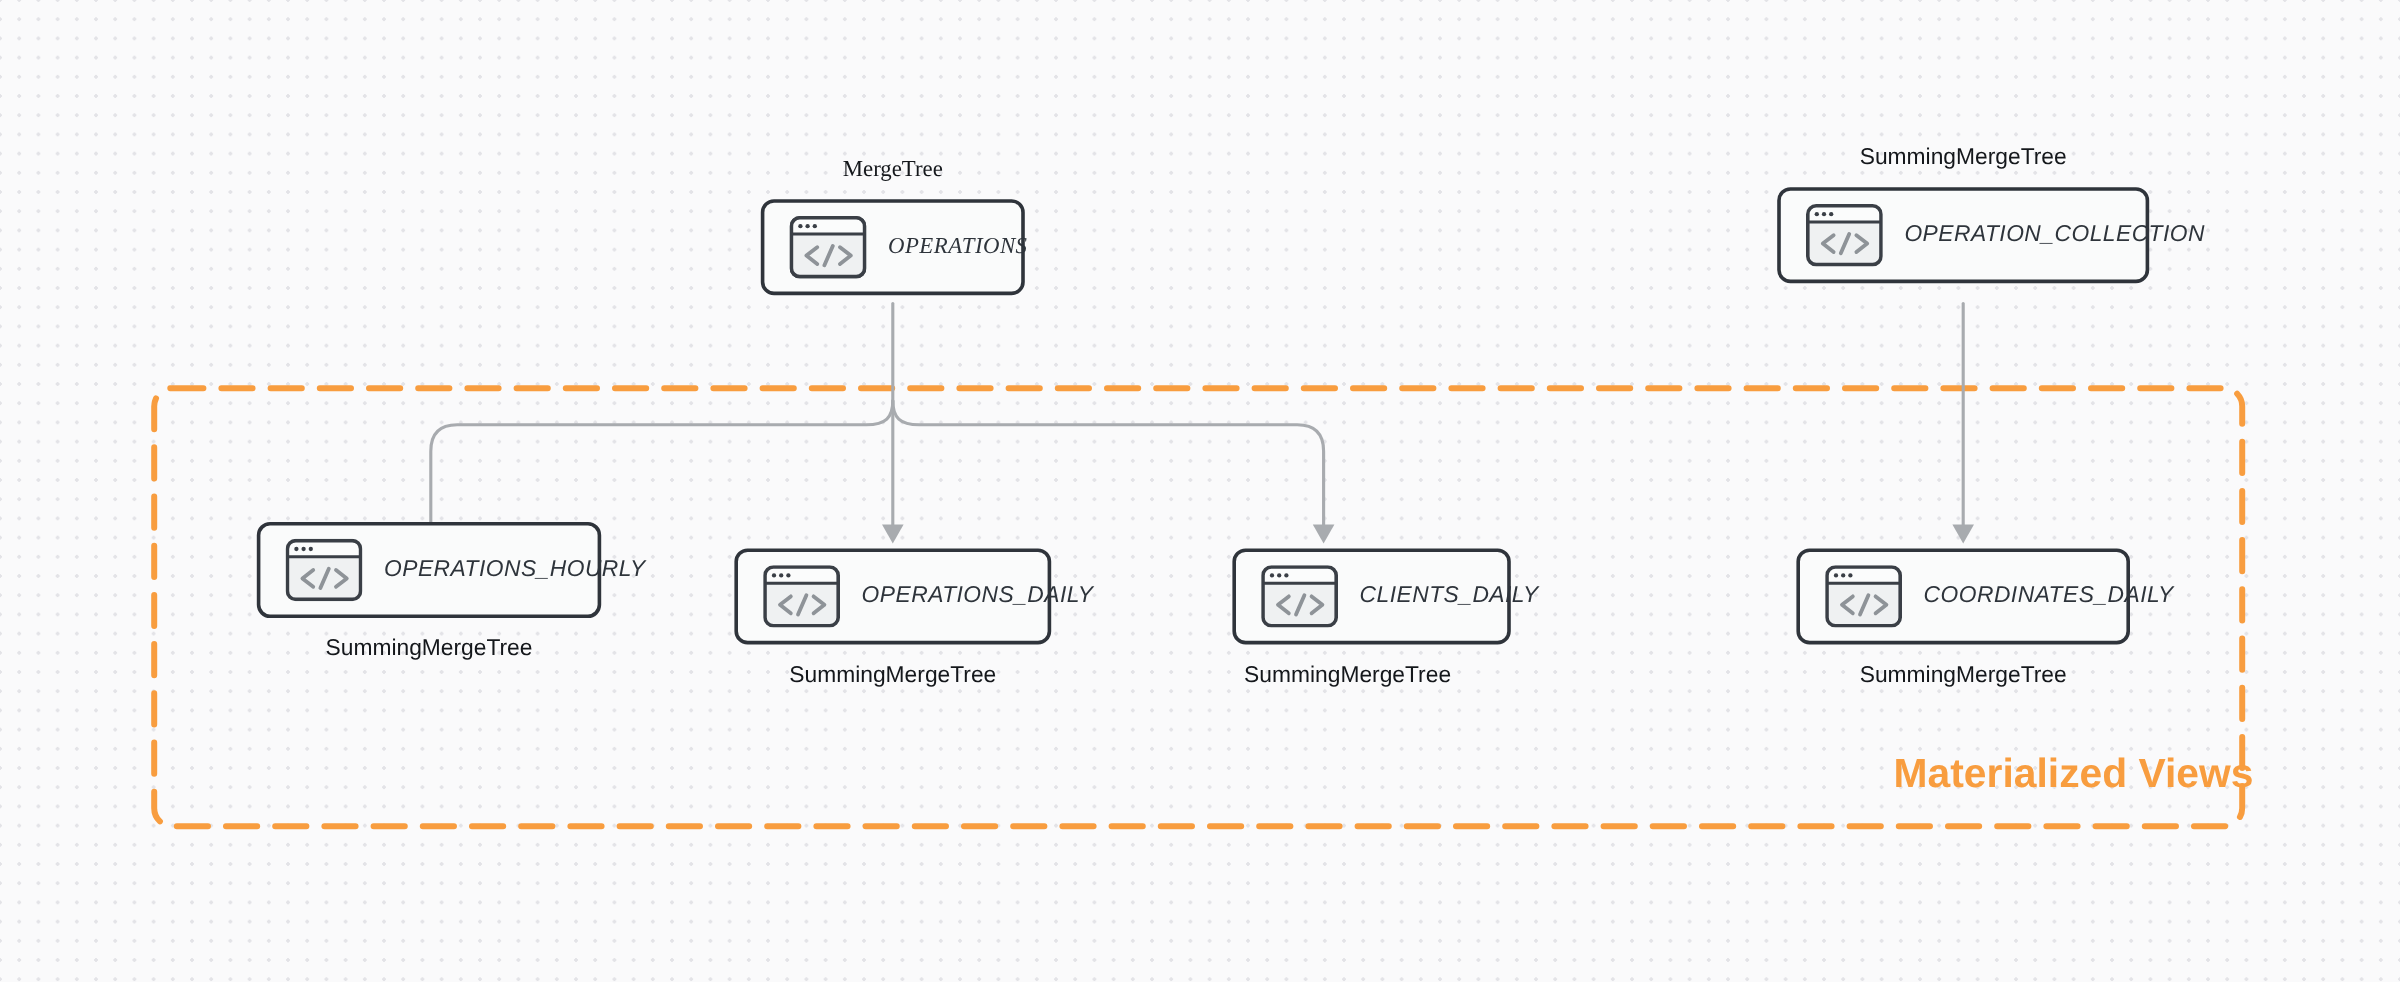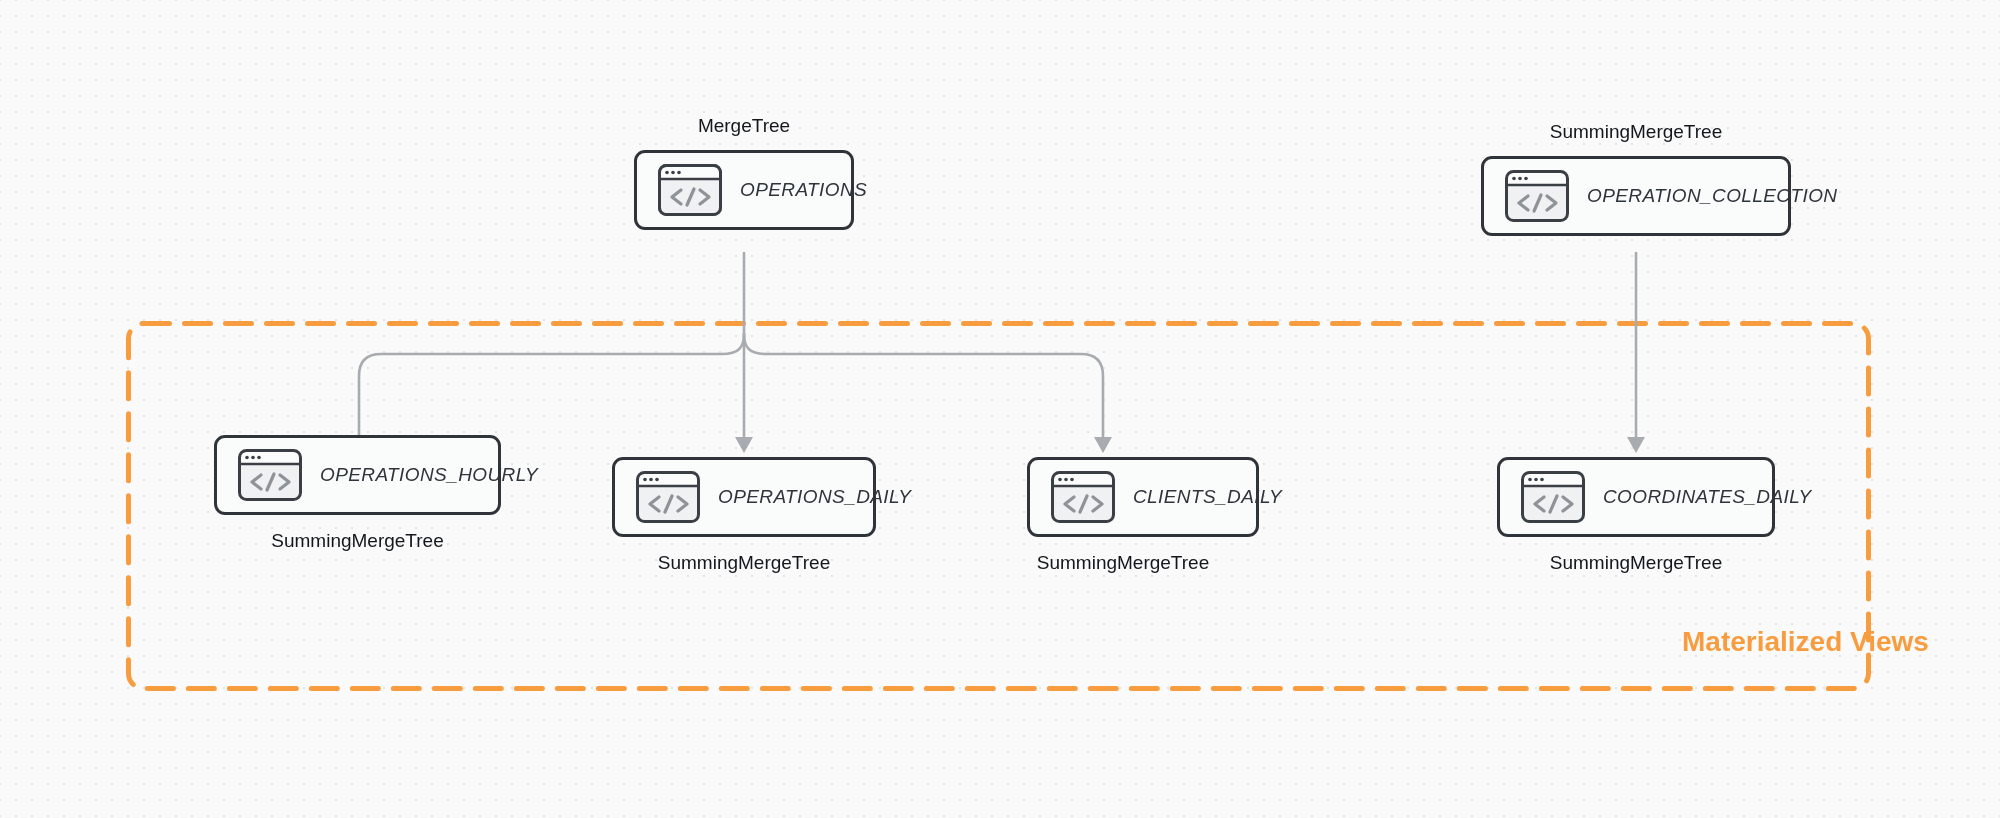--- a/index.html
+++ b/index.html
@@ -43,30 +43,30 @@
     font-size:19px;color:var(--text-dark);white-space:nowrap;
   }
   .engine-label.top{top:-35px;}
   .engine-label.bottom{bottom:-37px;}
   .table-name{
     font-style:italic;font-size:19px;letter-spacing:0.4px;
     color:var(--table-text);white-space:nowrap;
   }
   .icon{flex:0 0 auto;display:block;line-height:0;}
 
-  #node-operations{left:634px;top:150px;width:220px;}
+  #node-operations{left:634px;top:166px;width:220px;font-family:Liberation Serif, serif;}
   #node-operation-collection{left:1481px;top:156px;width:310px;}
   #node-operations-hourly{left:214px;top:435px;width:287px;}
   #node-operations-daily{left:612px;top:457px;width:264px;}
   #node-clients-daily{left:987px;top:457px;width:232px;padding-left:40px;}
   #node-coordinates-daily{left:1497px;top:457px;width:278px;border-radius:29px;}
 
   .mv-label{
-    position:absolute;left:1682px;top:626px;width:212px;
-    font-size:28px;font-weight:600;color:var(--accent-orange);
+    position:absolute;left:1578px;top:626px;width:212px;
+    font-size:34px;font-weight:600;color:var(--accent-orange);
     white-space:nowrap;
   }
 </style>
 </head>
 <body>
 
 <svg class="edge-layer" width="2000" height="818" viewBox="0 0 2000 818" xmlns="http://www.w3.org/2000/svg">
 
   <rect class="mv-border" x="128.5" y="323.5" width="1740" height="365" rx="15"></rect>
 

